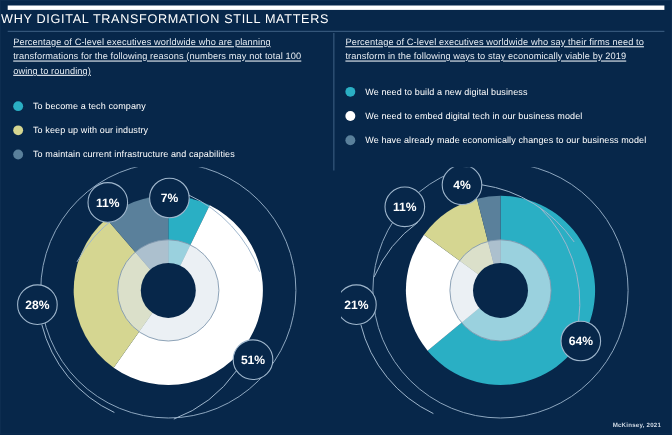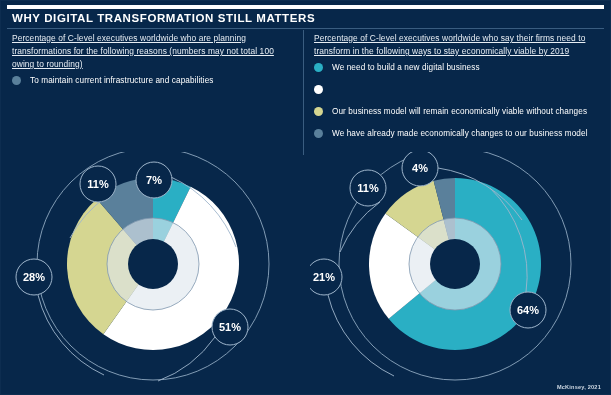--- a/index.html
+++ b/index.html
@@ -14,22 +14,22 @@
   .frame{
     position:absolute;inset:0;
     border:1px solid #0d2d50;
     box-sizing:border-box;
   }
   .top-rule{
     position:absolute;left:7px;right:7px;top:5px;height:4px;
     background:#ffffff;
   }
   .title{
-    position:absolute;left:12px;top:12px;
-    font-size:11.5px;font-weight:bold;letter-spacing:.6px;
+    position:absolute;left:1px;top:12px;
+    font-size:11.5px;font-weight:normal;letter-spacing:.6px;
     color:#ffffff;
   }
   .title-rule{
     position:absolute;left:7px;right:7px;top:28px;height:1px;
     background:#3a5d80;
   }
   .v-rule{
     position:absolute;left:303px;top:30px;width:1px;height:125px;
     background:#3a5d80;
   }
@@ -38,21 +38,21 @@
   .panel.left{left:12px;}
   .panel.right{left:314px;}
 
   .subtitle{
     font-size:8.4px;line-height:1.55;color:#e8eef4;
     letter-spacing:.1px;
     max-width:285px;
     text-decoration:underline;
   }
 
-  .legend{}
+  .legend{margin-top:16px;}
   .legend-row{
     display:flex;align-items:center;
     height:18px;margin-bottom:4px;
   }
   .dot{
     width:9px;height:9px;border-radius:50%;
     flex:0 0 auto;margin-right:9px;
   }
   .legend-label{
     font-size:8.2px;color:#ffffff;letter-spacing:.1px;
@@ -79,39 +79,44 @@
 <div class="frame"></div>
 <div class="top-rule"></div>
 <div class="title">WHY DIGITAL TRANSFORMATION STILL MATTERS</div>
 <div class="title-rule"></div>
 <div class="v-rule"></div>
 
 <div class="panel left">
   <div class="subtitle">Percentage of C-level executives worldwide who are planning transformations for the following reasons (numbers may not total 100 owing to rounding)</div>
   <div class="legend">
     <div class="legend-row">
+      <span class="dot" style="background:#2aafc4"></span>
+      <span class="legend-label">To become a tech company</span>
+    </div>
+    <div class="legend-row">
+      <span class="dot" style="background:#d5d691"></span>
+      <span class="legend-label">To keep up with our industry</span>
+    </div>
+    <div class="legend-row">
       <span class="dot" style="background:#5a809b"></span>
       <span class="legend-label">To maintain current infrastructure and capabilities</span>
     </div>
   </div>
 </div>
 
 <div class="panel right">
   <div class="subtitle">Percentage of C-level executives worldwide who say their firms need to transform in the following ways to stay economically viable by 2019</div>
   <div class="legend">
     <div class="legend-row">
       <span class="dot" style="background:#2aafc4"></span>
       <span class="legend-label">We need to build a new digital business</span>
     </div>
     <div class="legend-row">
       <span class="dot" style="background:#ffffff"></span>
-    </div>
-    <div class="legend-row">
-      <span class="dot" style="background:#d5d691"></span>
-      <span class="legend-label">Our business model will remain economically viable without changes</span>
+      <span class="legend-label">We need to embed digital tech in our business model</span>
     </div>
     <div class="legend-row">
       <span class="dot" style="background:#5a809b"></span>
       <span class="legend-label">We have already made economically changes to our business model</span>
     </div>
   </div>
 </div>
 
 <div class="chart-wrap left">
   <svg id="svg-left" width="290" height="240" viewBox="0 0 290 240">

